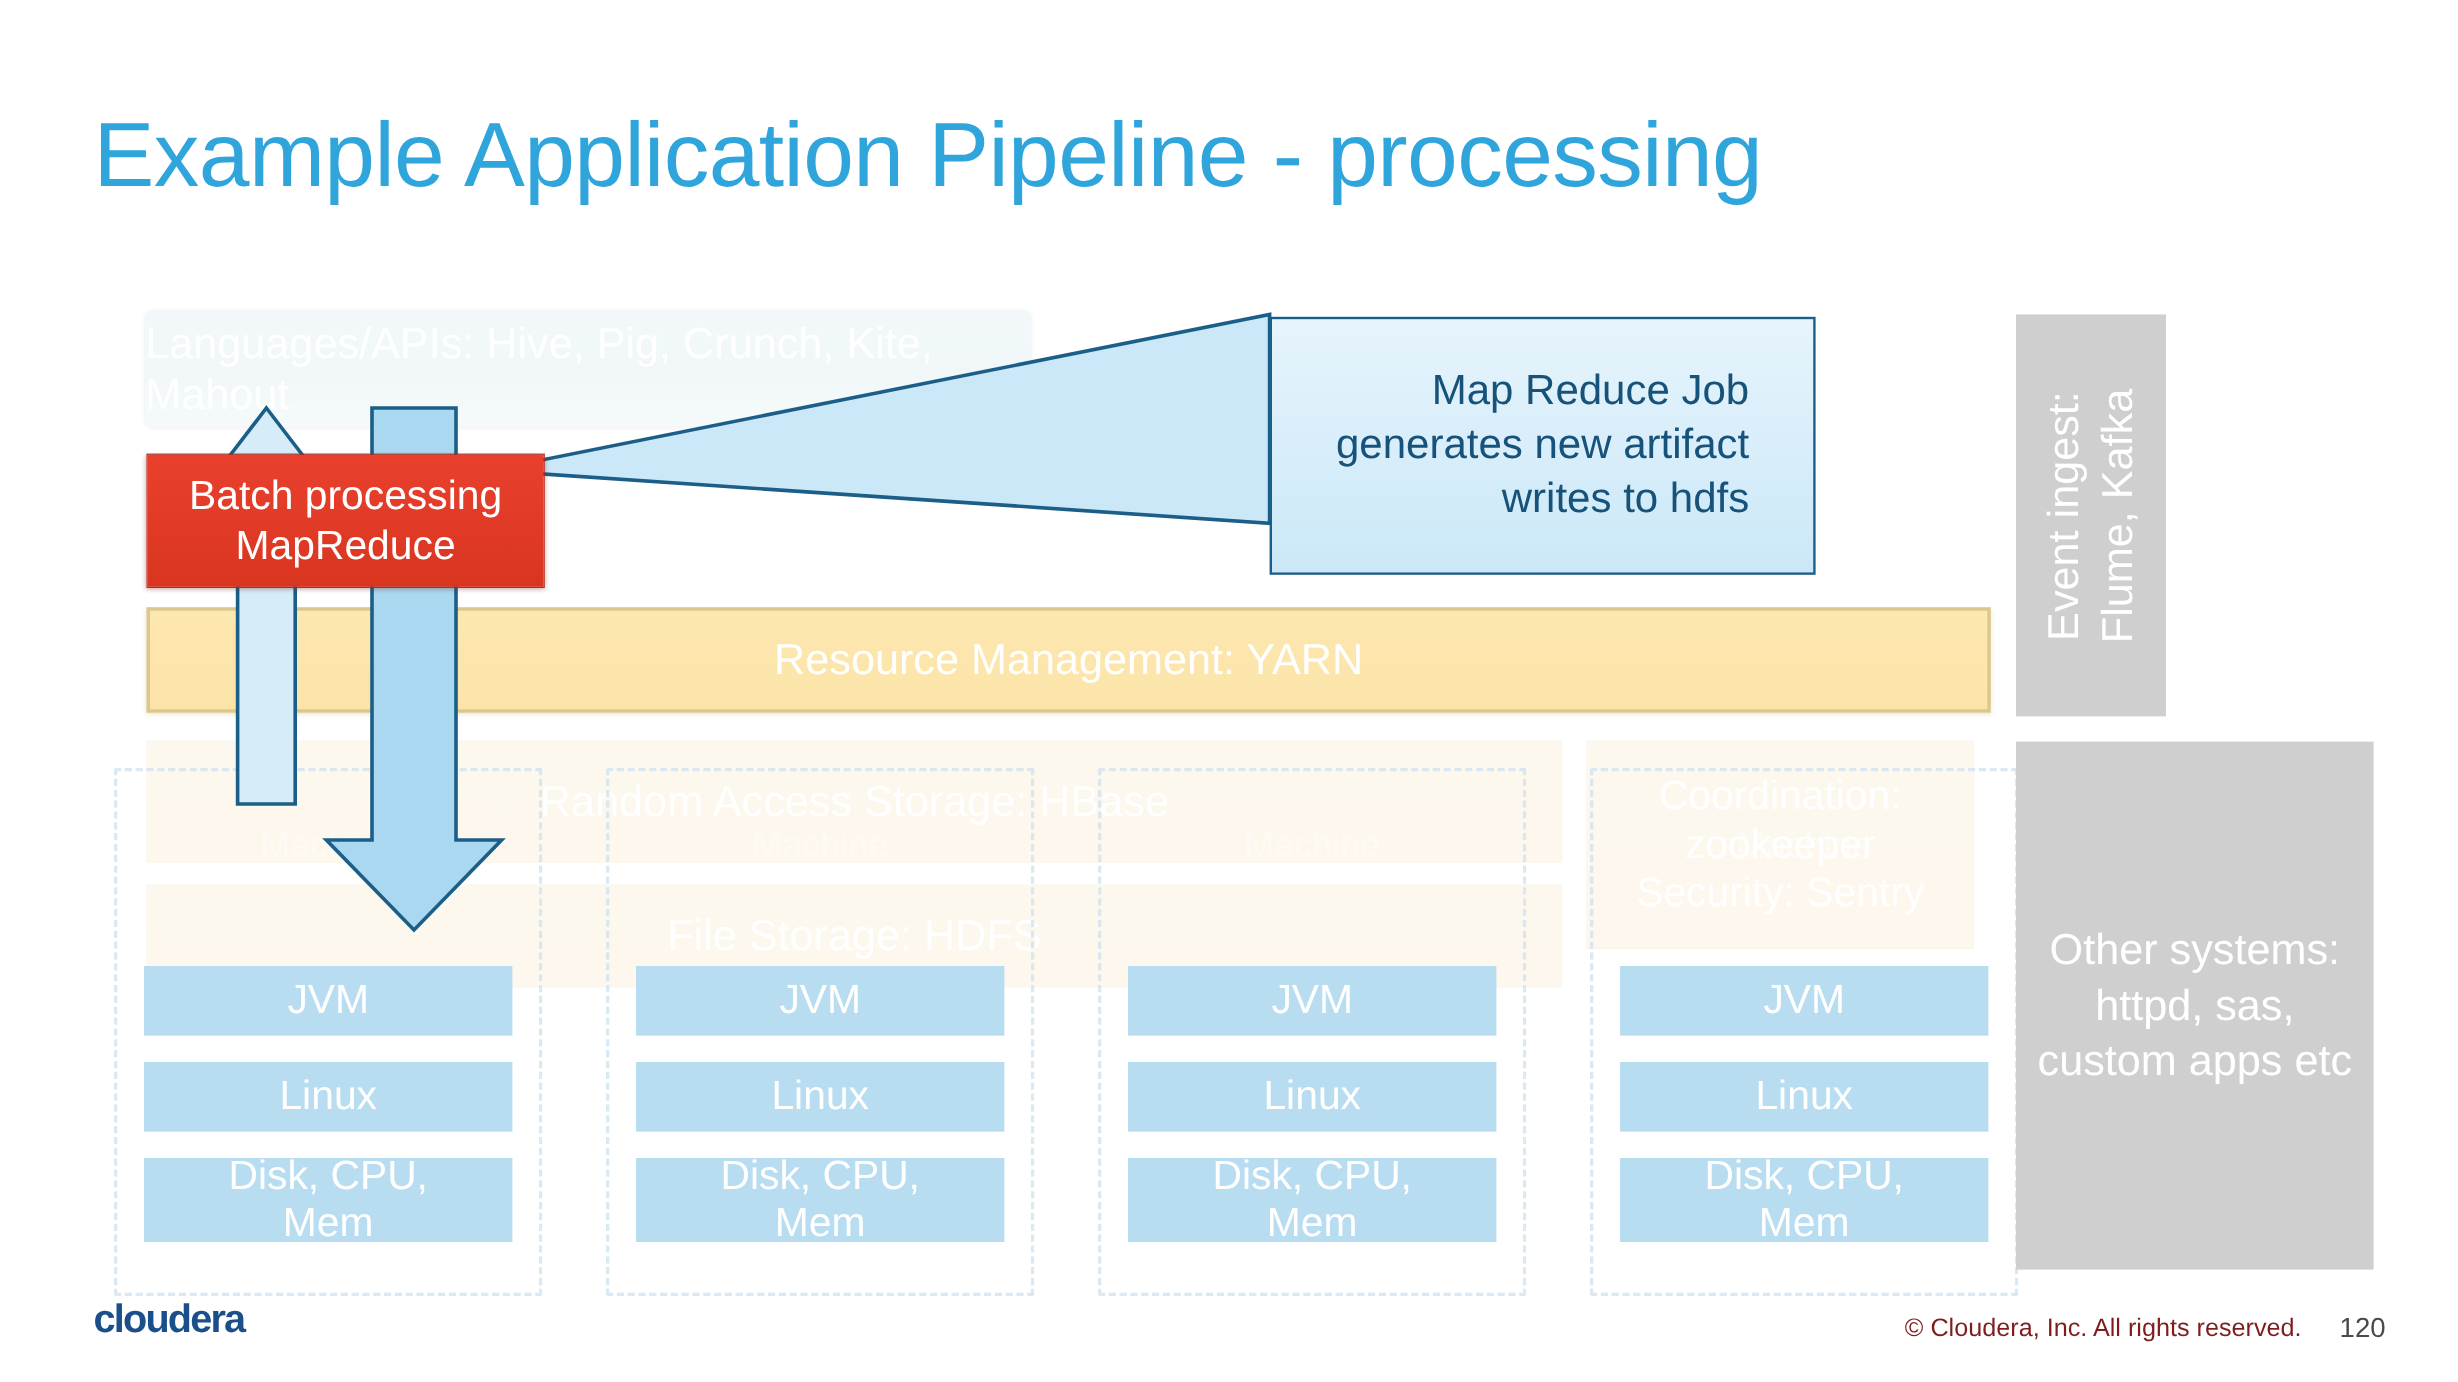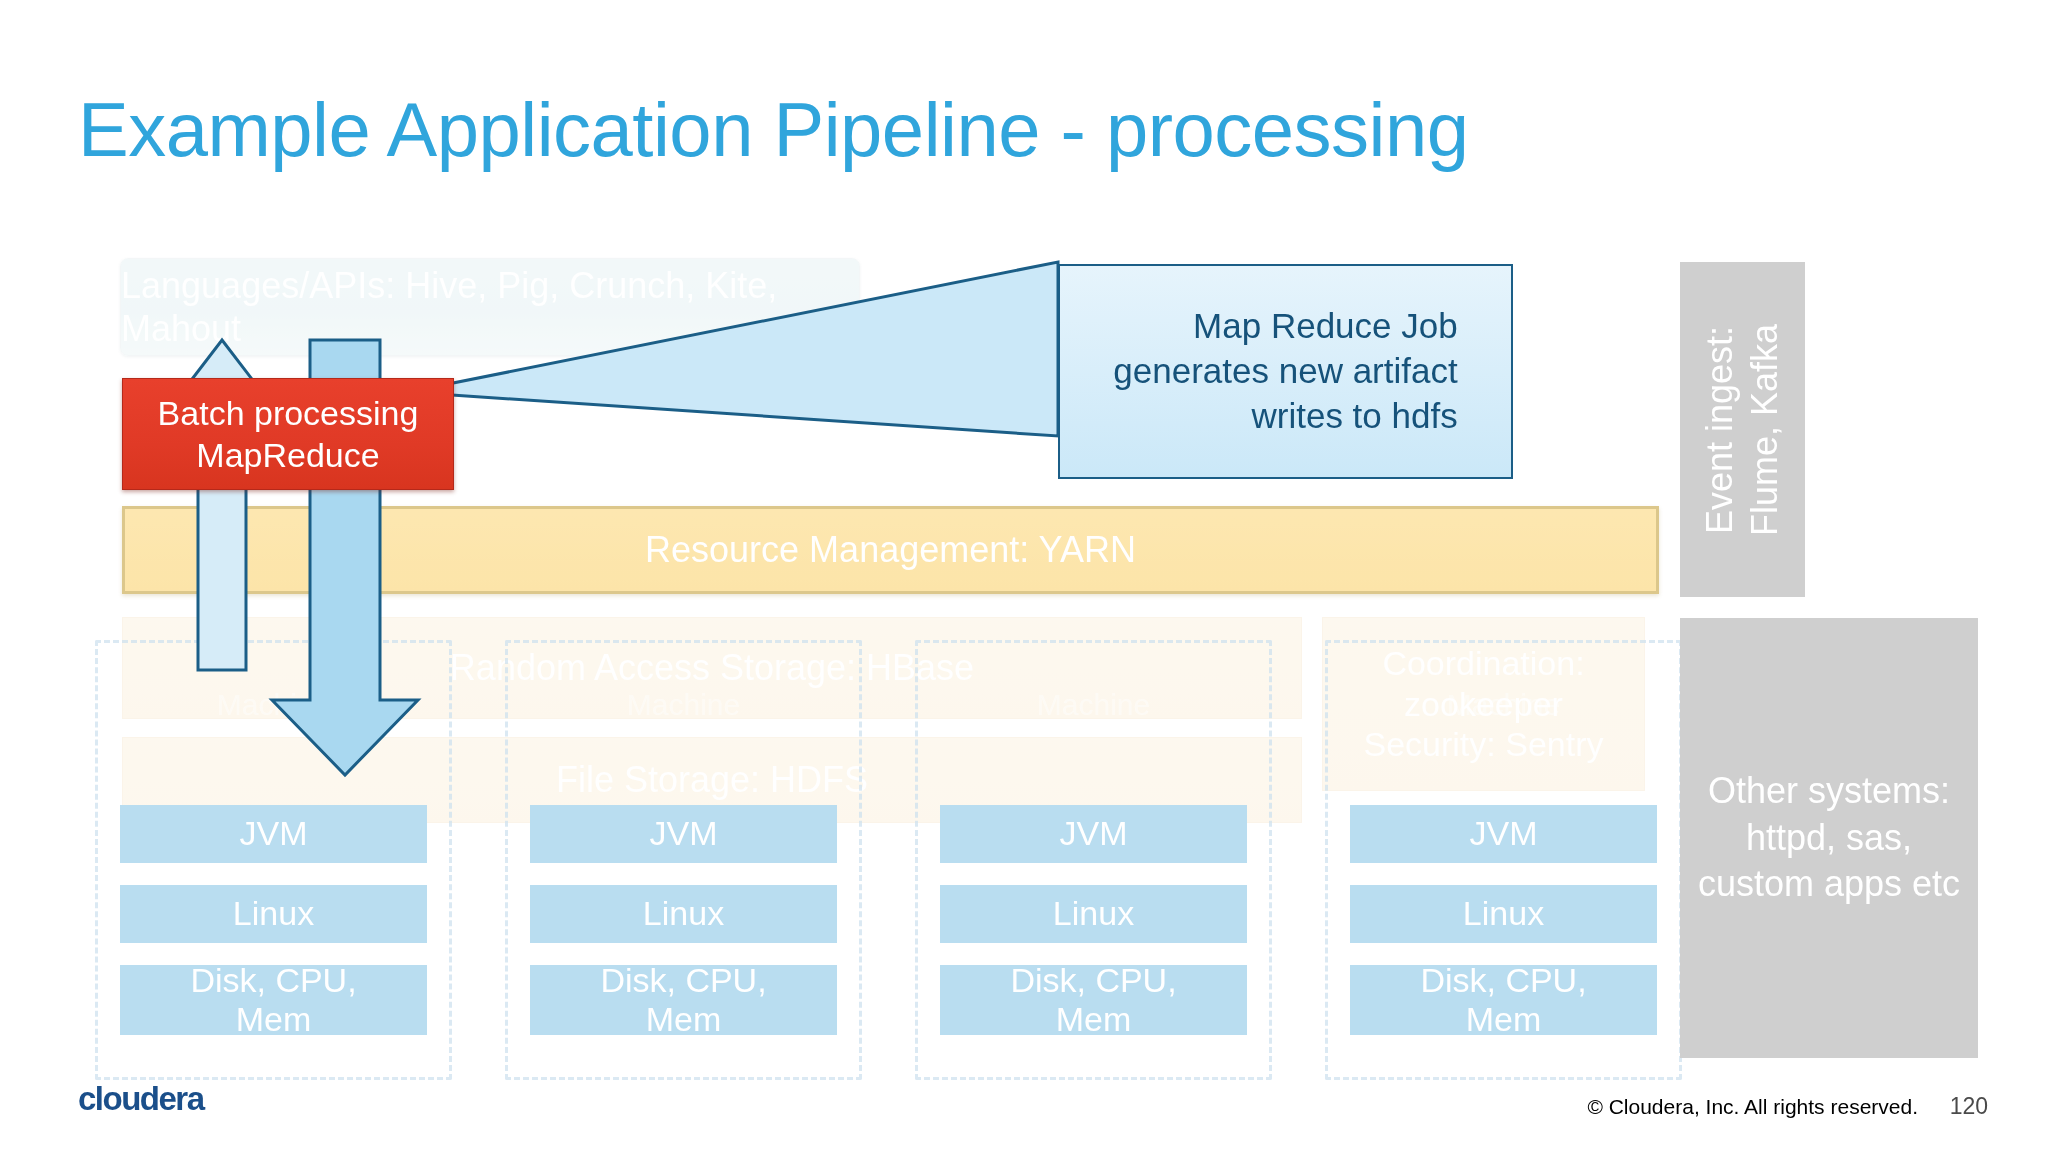--- a/index.html
+++ b/index.html
@@ -69,21 +69,21 @@
            background:linear-gradient(180deg,#e6f4fc 0%,#cbe8f8 100%);
            border:2px solid #1b5e87;box-sizing:border-box;
            display:flex;align-items:center;justify-content:center;text-align:right;
            color:#16527a;font-size:35px;line-height:1.28;z-index:45;padding:0 10px;margin-top:24px;}
 
   svg.overlay{position:absolute;left:0;top:0;width:2048px;height:1152px;
               pointer-events:none;}
 
   
   .logo{position:absolute;left:78px;top:1082px;width:215px;height:36px;}
-  .copyright{position:absolute;right:130px;top:1095px;font-size:21px;color:#000000;}
+  .copyright{position:absolute;right:130px;top:1095px;font-size:21px;color:#7f1d1d;}
   .pagenum{position:absolute;right:60px;top:1093px;font-size:23px;color:#4a4a4a;}
 </style>
 </head>
 <body>
 
 <div class="title">Example Application Pipeline - processing</div>
 
 <div class="box lang-box faded">Languages/APIs: Hive, Pig, Crunch, Kite, Mahout</div>
 
 <div class="box yarn-box faded-strong">Resource Management: YARN</div>

